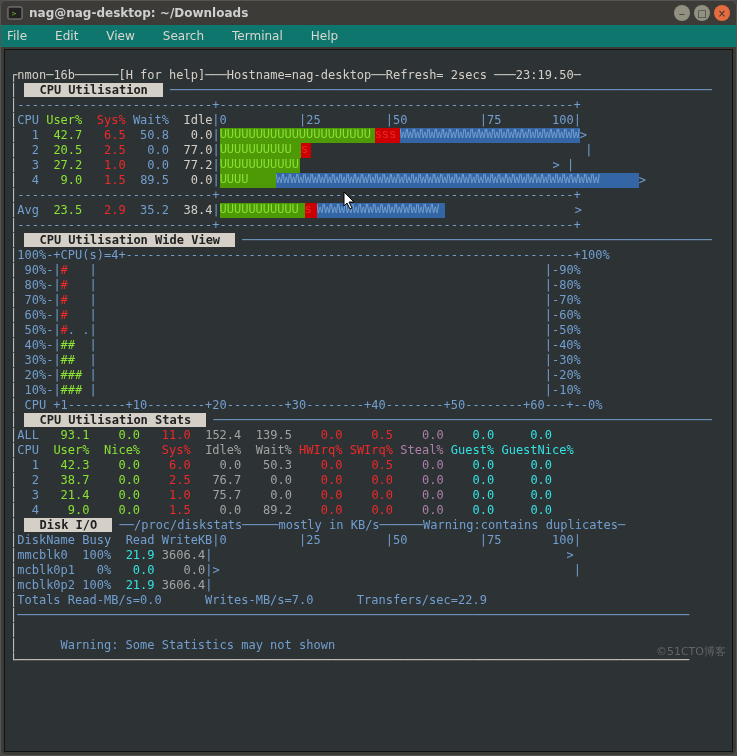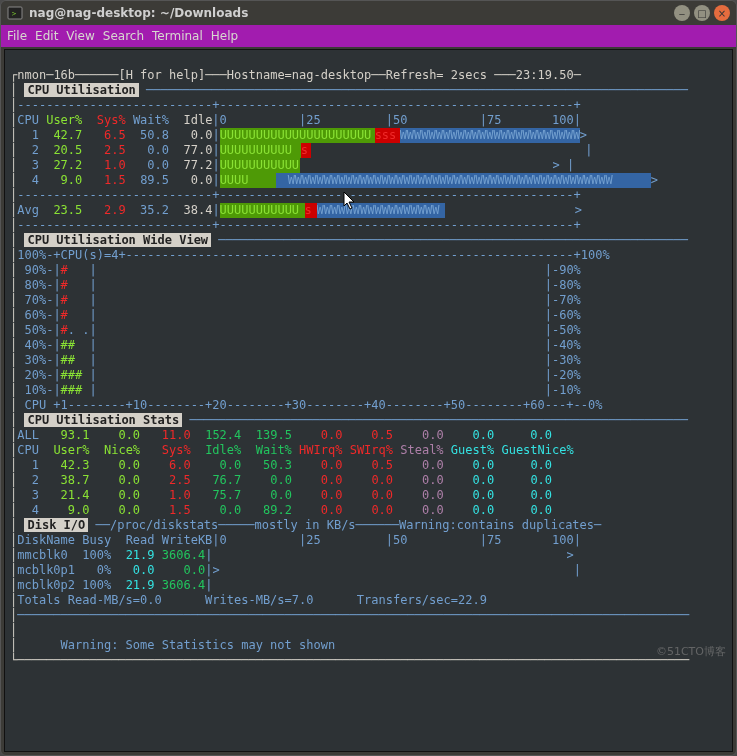--- a/index.html
+++ b/index.html
@@ -41,25 +41,25 @@
   .titlebar .winbtn {
     width: 16px; height: 16px; border-radius: 50%;
     margin-left: 4px; display: inline-flex; align-items: center; justify-content: center;
     font-size: 10px; color: #333;
   }
   .winbtn.min { background: #929081; }
   .winbtn.max { background: #929081; }
   .winbtn.close { background: #e56c3e; }
   .menubar {
     height: 22px;
-    background: #a21caf;
+    background: #0f766e;
     display: flex;
     align-items: center;
     padding: 0 6px;
-    gap: 8px;
+    gap: 28px;
     color: #d8d8d0;
     font-family: "DejaVu Sans", sans-serif;
     font-size: 12px;
   }
   .menubar span { cursor: default; }
   .terminal {
     flex: 1;
     background: #2d3235;
     border: 1px solid #111;
     margin: 2px 3px 3px 3px;
@@ -70,33 +70,34 @@
     line-height: 15px;
     white-space: pre;
     position: relative;
     overflow: hidden;
   }
   .g { color: #8ae234; text-align: center; }
   .r { color: #ef2929; }
   .b { color: #729fcf; }
   .c { color: #34e2e2; }
   .m { color: #ad7fa8; }
-  .y { color: #22c55e; }
+  .y { color: #a3a3a3; }
   .d { color: #d4d0c8; }
   .hdr {
     background: #d4d0c8;
     color: #222;
     font-weight: bold;
-    padding: 0 3px;
+    padding: 0 15px;
   }
   .bar-row {
     display: inline-block;
     vertical-align: top;
     height: 15px;
     line-height: 15px;
+    font-family: Liberation Mono, monospace;
   }
   .seg {
     display: inline-block;
     height: 15px;
     overflow: hidden;
     font-size: 12px;
     line-height: 15px;
     vertical-align: top;
   }
   .seg.green { background:#4e9a06; color:#8ae234; }
@@ -143,21 +144,21 @@
   </div>
 
   <div class="terminal">
 <span class="d">┌</span><span class="d">nmon</span><span class="d">─</span><span class="d">16b</span><span class="d">──────</span><span class="d">[H for help]</span><span class="d">───</span><span class="d">Hostname=</span><span class="d">nag-desktop</span><span class="d">──</span><span class="d">Refresh= 2secs</span><span class="d"> ───</span><span class="d">23:19.50</span><span class="d">─</span>
 <span class="d">│</span> <span class="hdr">CPU Utilisation</span> <span class="b">───────────────────────────────────────────────────────────────────────────</span>
 <span class="d">│</span><span class="b">---------------------------+-------------------------------------------------+</span>
 <span class="d">│</span><span class="b">CPU</span> <span class="g">User%</span>  <span class="r">Sys%</span> <span class="b">Wait%</span>  <span class="d">Idle</span><span class="b">|</span><span class="b">0</span>          <span class="b">|</span><span class="b">25</span>         <span class="b">|</span><span class="b">50</span>          <span class="b">|</span><span class="b">75</span>       <span class="b">100</span><span class="b">|</span>
 <span class="d">│</span>  <span class="b">1</span>  <span class="g">42.7</span>   <span class="r">6.5</span>  <span class="b">50.8</span>   <span class="d">0.0</span><span class="b">|</span><span class="bar-row"><span class="seg green" style="width:155px;">UUUUUUUUUUUUUUUUUUUUU</span><span class="seg red" style="width:25px;">sss</span><span class="seg blue" style="width:180px;">WWWWWWWWWWWWWWWWWWWWWWWWW</span></span><span class="b">&gt;</span>
 <span class="d">│</span>  <span class="b">2</span>  <span class="g">20.5</span>   <span class="r">2.5</span>   <span class="b">0.0</span>  <span class="d">77.0</span><span class="b">|</span><span class="bar-row"><span class="seg green" style="width:81px;">UUUUUUUUUU</span><span class="seg red" style="width:10px;">s</span></span>                                      <span class="b">|</span>
 <span class="d">│</span>  <span class="b">3</span>  <span class="g">27.2</span>   <span class="r">1.0</span>   <span class="b">0.0</span>  <span class="d">77.2</span><span class="b">|</span><span class="bar-row"><span class="seg green" style="width:80px;">UUUUUUUUUUU</span></span>                                   <span class="b">&gt;</span> <span class="b">|</span>
-<span class="d">│</span>  <span class="b">4</span>   <span class="g">9.0</span>   <span class="r">1.5</span>  <span class="b">89.5</span>   <span class="d">0.0</span><span class="b">|</span><span class="bar-row"><span class="seg green" style="width:56px;">UUUU</span><span class="seg blue" style="width:363px;padding-left:12px;">WWWWWWWWWWWWWWWWWWWWWWWWWWWWWWWWWWWWWWWWWWWWW</span></span><span class="b">&gt;</span>
+<span class="d">│</span>  <span class="b">4</span>   <span class="g">9.0</span>   <span class="r">1.5</span>  <span class="b">89.5</span>   <span class="d">0.0</span><span class="b">|</span><span class="bar-row"><span class="seg green" style="width:56px;">UUUU</span><span class="seg blue" style="width:363px;">WWWWWWWWWWWWWWWWWWWWWWWWWWWWWWWWWWWWWWWWWWWWW</span></span><span class="b">&gt;</span>
 <span class="d">│</span><span class="b">---------------------------+-------------------------------------------------+</span>
 <span class="d">│</span><span class="b">Avg</span>  <span class="g">23.5</span>   <span class="r">2.9</span>  <span class="b">35.2</span>  <span class="d">38.4</span><span class="b">|</span><span class="bar-row"><span class="seg green" style="width:85px;">UUUUUUUUUUU</span><span class="seg red" style="width:12px;">s</span><span class="seg blue" style="width:128px;">WWWWWWWWWWWWWWWWW</span></span>                  <span class="b">&gt;</span>
 <span class="d">│</span><span class="b">---------------------------+-------------------------------------------------+</span>
 <span class="d">│</span> <span class="hdr">CPU Utilisation Wide View</span> <span class="b">─────────────────────────────────────────────────────────────────</span>
 <span class="d">│</span><span class="b">100%-+CPU(s)=4+</span><span class="b">--------------------------------------------------------------</span><span class="b">+100%</span>
 <span class="d">│</span> <span class="b">90%-</span><span class="b">|</span><span class="r">#</span>   <span class="b">|</span>                                                              <span class="b">|-90%</span>
 <span class="d">│</span> <span class="b">80%-</span><span class="b">|</span><span class="r">#</span>   <span class="b">|</span>                                                              <span class="b">|-80%</span>
 <span class="d">│</span> <span class="b">70%-</span><span class="b">|</span><span class="r">#</span>   <span class="b">|</span>                                                              <span class="b">|-70%</span>
 <span class="d">│</span> <span class="b">60%-</span><span class="b">|</span><span class="r">#</span>   <span class="b">|</span>                                                              <span class="b">|-60%</span>
 <span class="d">│</span> <span class="b">50%-</span><span class="b">|</span><span class="r">#</span><span class="b">. .</span><span class="b">|</span>                                                              <span class="b">|-50%</span>

